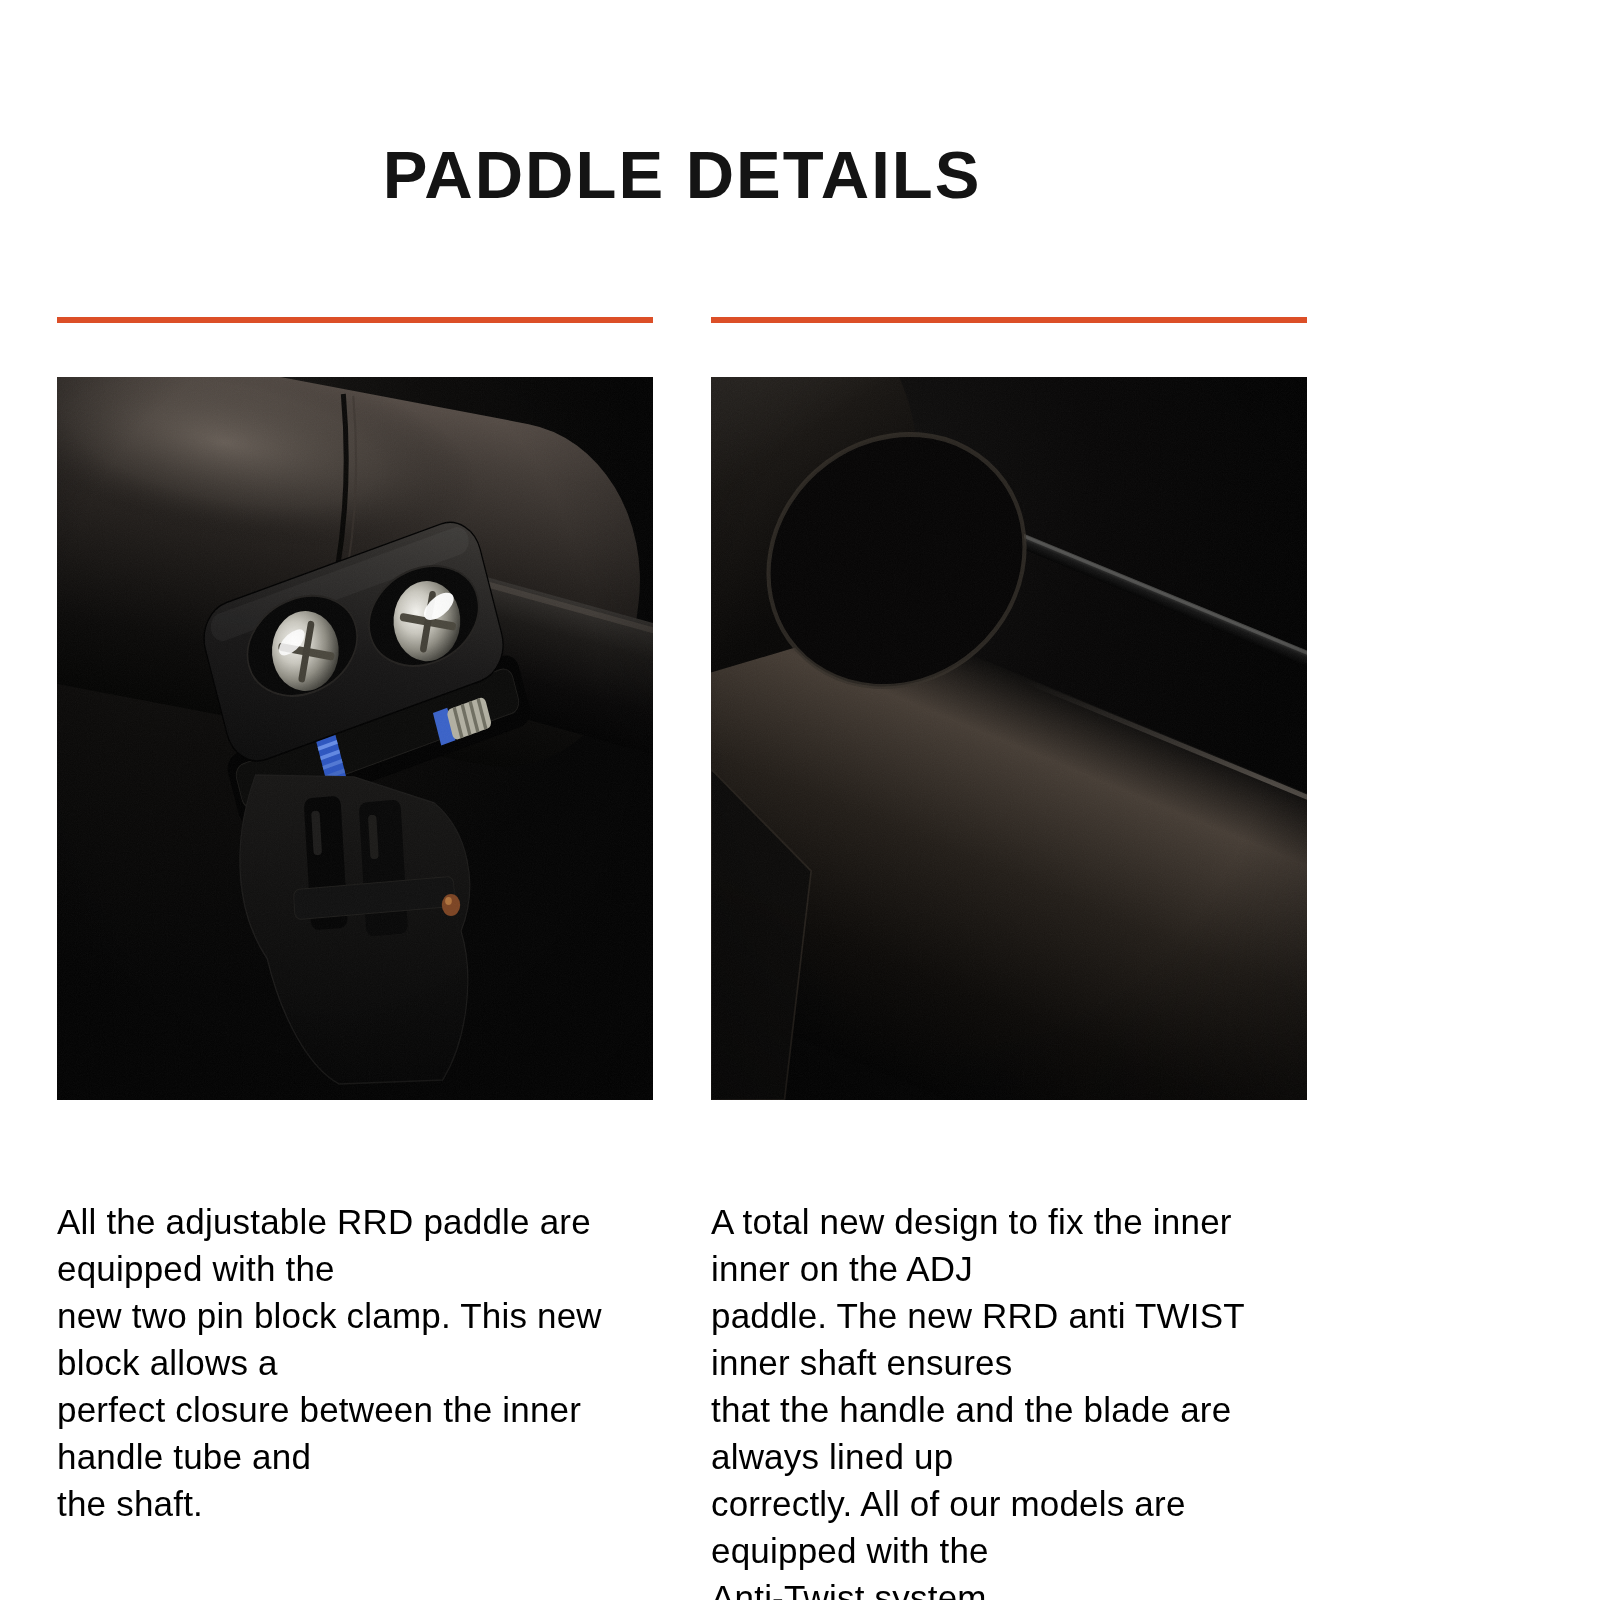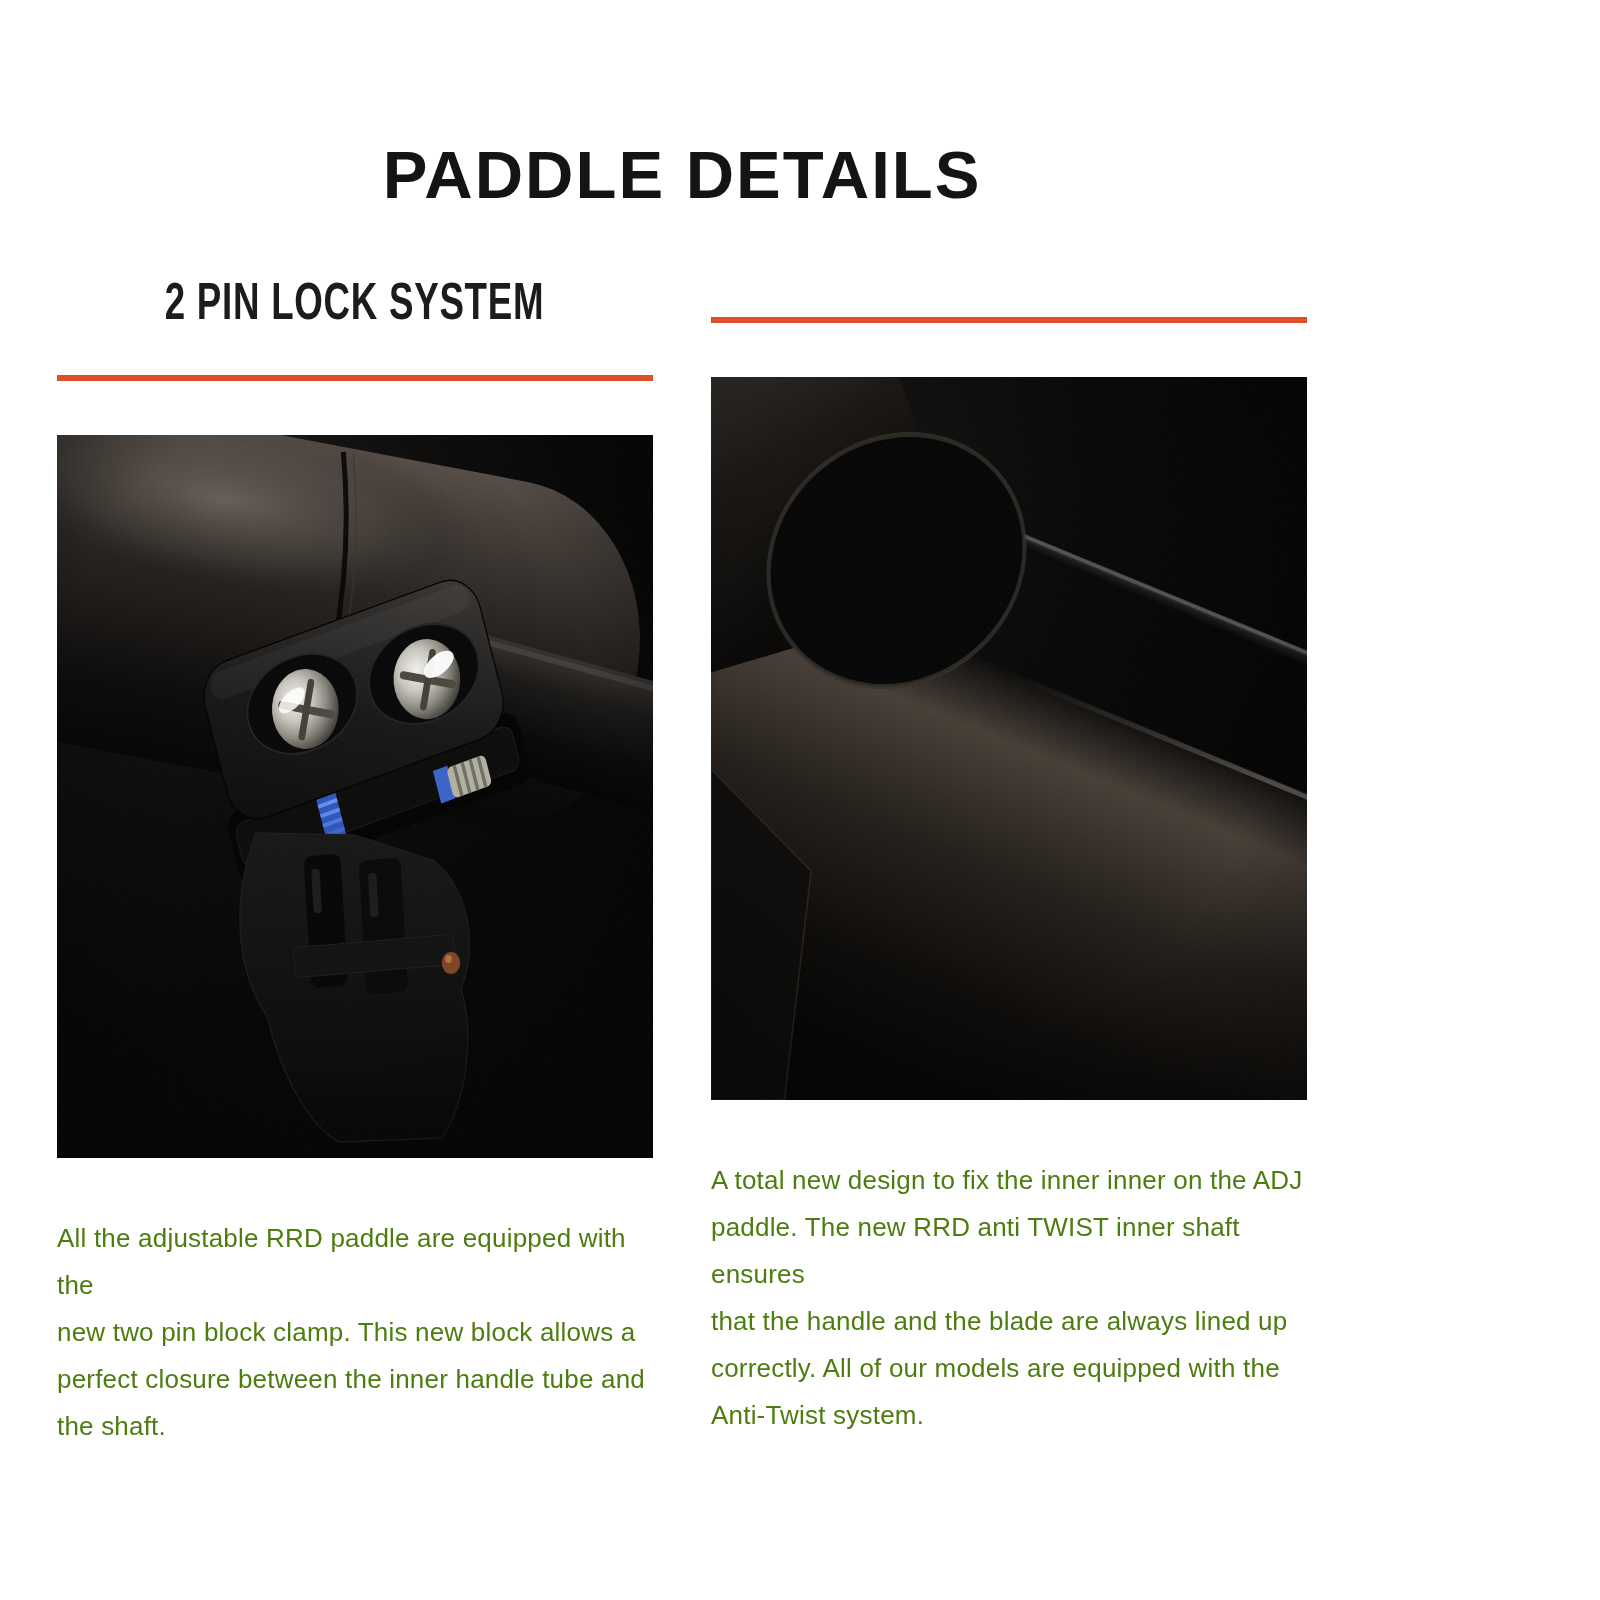--- a/index.html
+++ b/index.html
@@ -51,43 +51,40 @@
 
   .photo {
     margin-top: 54px;
     height: 723px;
     background: #030303;
     overflow: hidden;
   }
   .photo svg { display: block; width: 100%; height: 100%; }
 
   .col-text {
-    margin-top: 57px;
-    font-size: 26px;
+    margin-top: 98px;
+    font-size: 35px;
     line-height: 47px;
     letter-spacing: 0.2px;
-    color: #4d7c0f;
+    color: #000000;
     white-space: pre-line;
   }
 </style>
 </head>
 <body>
 
 <div class="page">
 
   <div class="title-wrap">
     <span class="title-text">PADDLE DETAILS</span>
   </div>
 
   <div class="columns">
 
     <div class="col">
-      <div class="col-heading">
-        <span class="heading-text">2 PIN LOCK SYSTEM</span>
-      </div>
       <div class="divider" style="background: rgb(220, 79, 40);"></div>
 
       <div class="photo">
         <svg viewBox="0 0 714 723" preserveAspectRatio="none">
           <defs>
             <radialGradient id="LambGrad" cx="22%" cy="10%" r="75%">
               <stop offset="0%" stop-color="#1b1917"></stop>
               <stop offset="55%" stop-color="#0a0908"></stop>
               <stop offset="100%" stop-color="#030303"></stop>
             </radialGradient>

